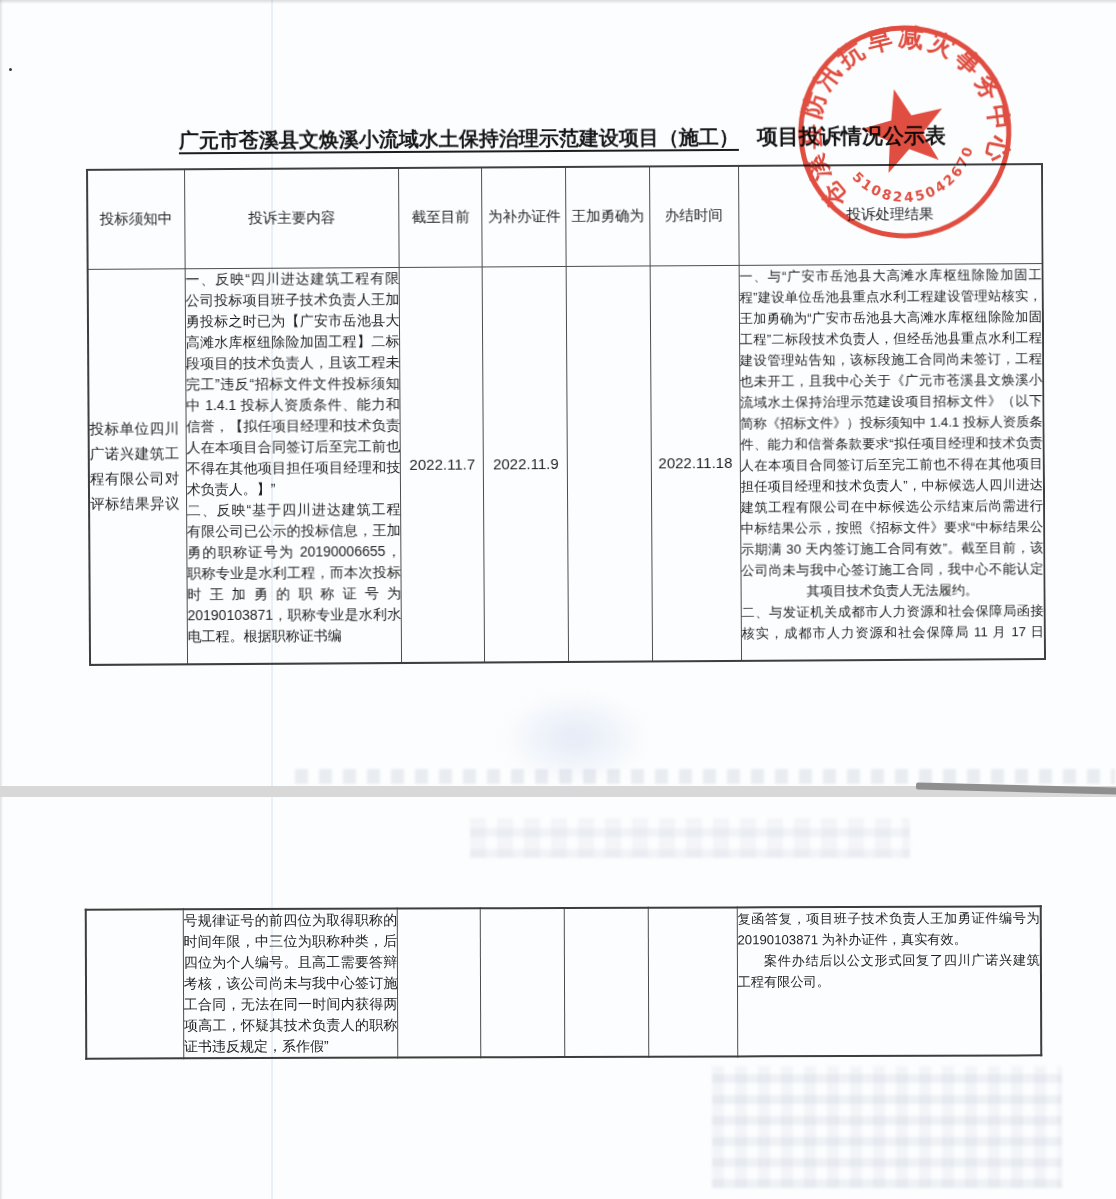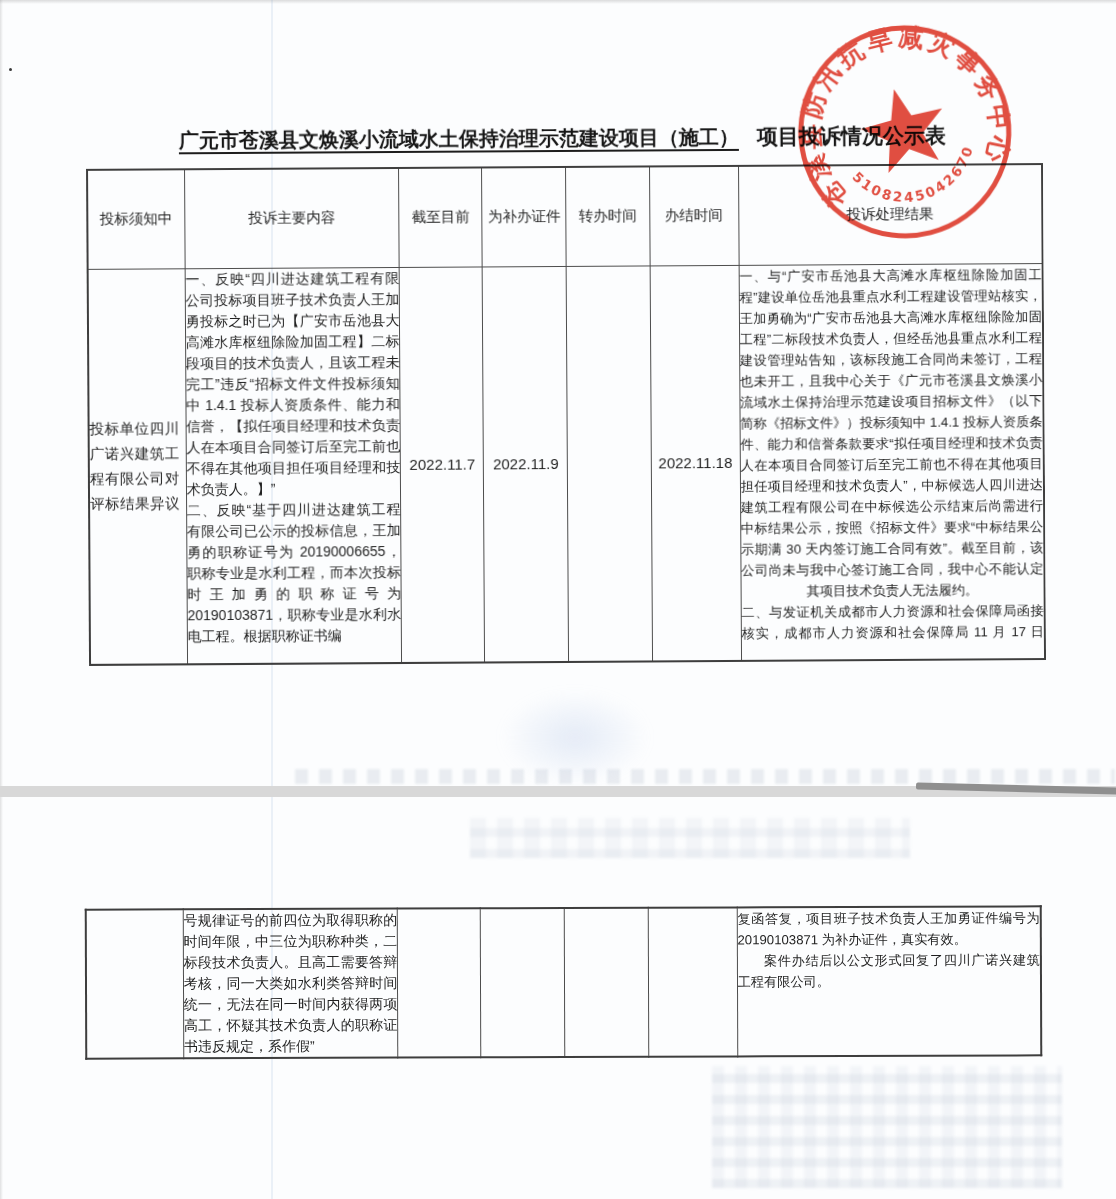--- a/index.html
+++ b/index.html
@@ -101,21 +101,21 @@
           <col style="width:82px">
           <col style="width:88px">
           <col style="width:300px">
       </colgroup>
       <thead>
         <tr class="hdr">
           <th>投标须知中</th>
           <th>投诉主要内容</th>
           <th>截至目前</th>
           <th>为补办证件</th>
-          <th>转办时间</th>
+          <th>王加勇确为</th>
           <th>办结时间</th>
           <th>投诉处理结果</th>
         </tr>
       </thead>
       <tbody>
         <tr class="body1">
           <td class="c-handler">投标单位四川广诺兴建筑工程有限公司对评标结果异议</td>
           <td class="c-content">
             <p>一、反映“四川进达建筑工程有限公司投标项目班子技术负责人王加勇投标之时已为【广安市岳池县大高滩水库枢纽除险加固工程】二标段项目的技术负责人，且该工程未完工”违反“招标文件文件投标须知中 1.4.1 投标人资质条件、能力和信誉，【拟任项目经理和技术负责人在本项目合同签订后至完工前也不得在其他项目担任项目经理和技术负责人。】”</p>
             <p>二、反映“基于四川进达建筑工程有限公司已公示的投标信息，王加勇的职称证号为 20190006655，职称专业是水利工程，而本次投标时王加勇的职称证号为 20190103871，职称专业是水利水电工程。根据职称证书编</p>
@@ -157,21 +157,21 @@
         <col style="width:82px">
       <col style="width:83px">
         <col style="width:82px">
         <col style="width:88px">
         <col style="width:300px">
     </colgroup>
     <tbody>
       <tr class="body2">
         <td class="c-handler"></td>
         <td class="c-content">
-          <p>号规律证号的前四位为取得职称的时间年限，中三位为职称种类，二标段技术负责人。且高工需要答辩考核，同一大类如水利类答辩时间统一，无法在同一时间内获得两项高工，怀疑其技术负责人的职称证书违反规定，系作假”</p>
+          <p>号规律证号的前四位为取得职称的时间年限，中三位为职称种类，后四位为个人编号。且高工需要答辩考核，该公司尚未与我中心签订施工合同，无法在同一时间内获得两项高工，怀疑其技术负责人的职称证书违反规定，系作假”</p>
         </td>
         <td class="c-time"></td>
         <td class="c-time"></td>
         <td class="c-time"></td>
         <td class="c-time"></td>
         <td class="c-result">
           <p>复函答复，项目班子技术负责人王加勇证件编号为 20190103871 为补办证件，真实有效。</p>
           <p class="indent2">案件办结后以公文形式回复了四川广诺兴建筑工程有限公司。</p>
         </td>
       </tr>

